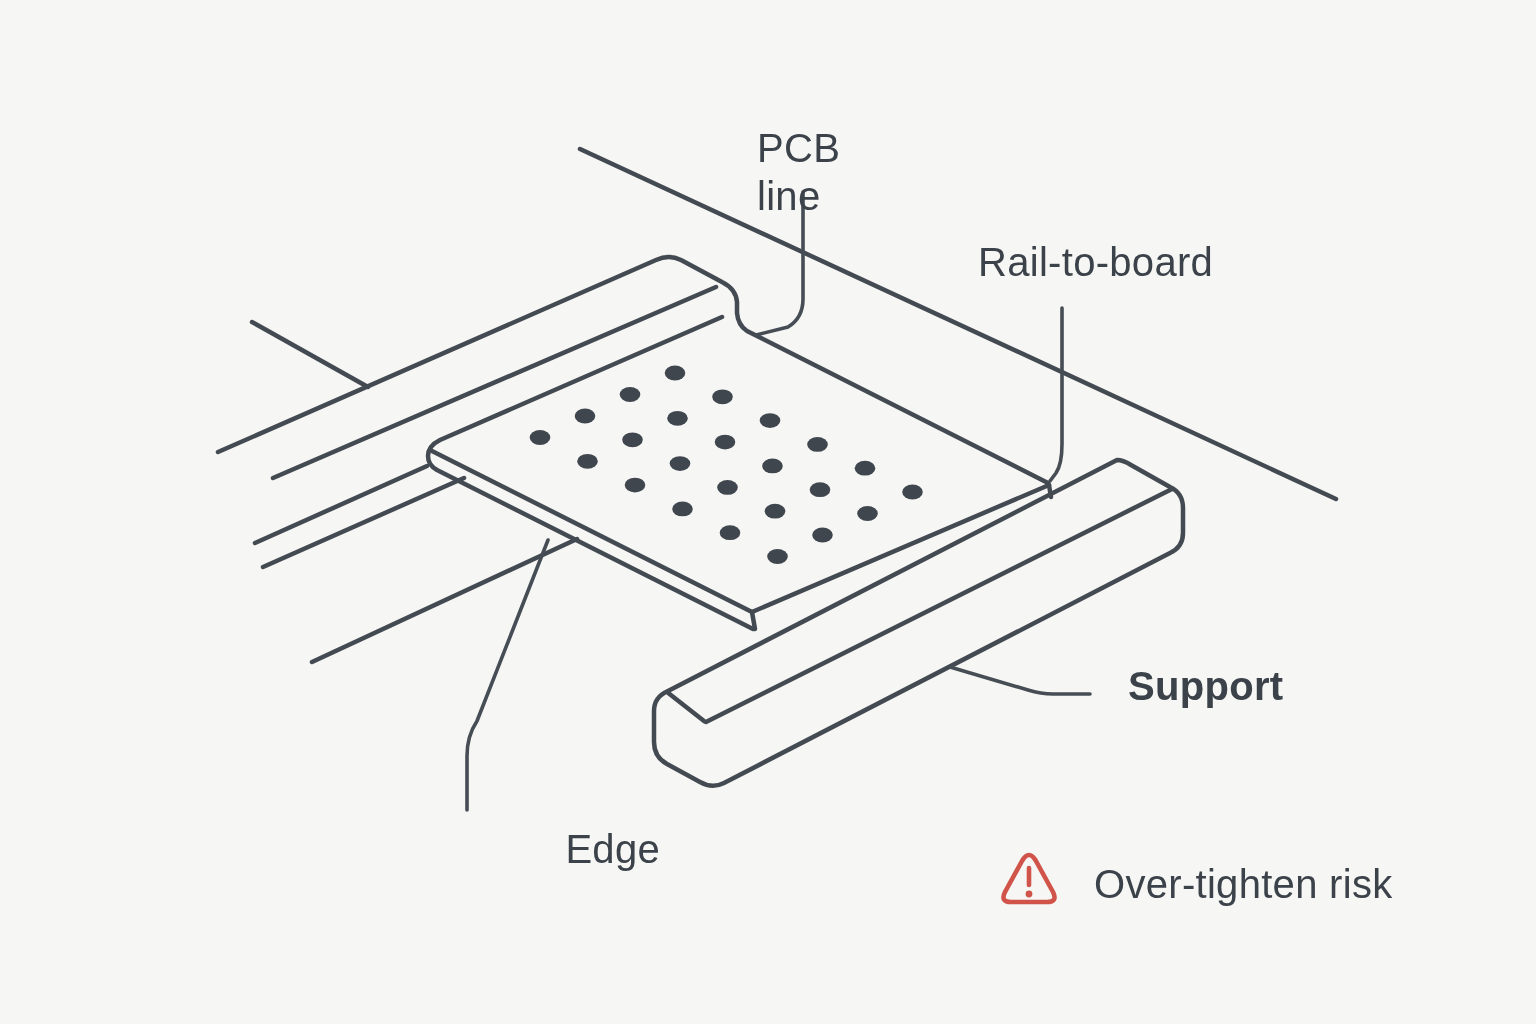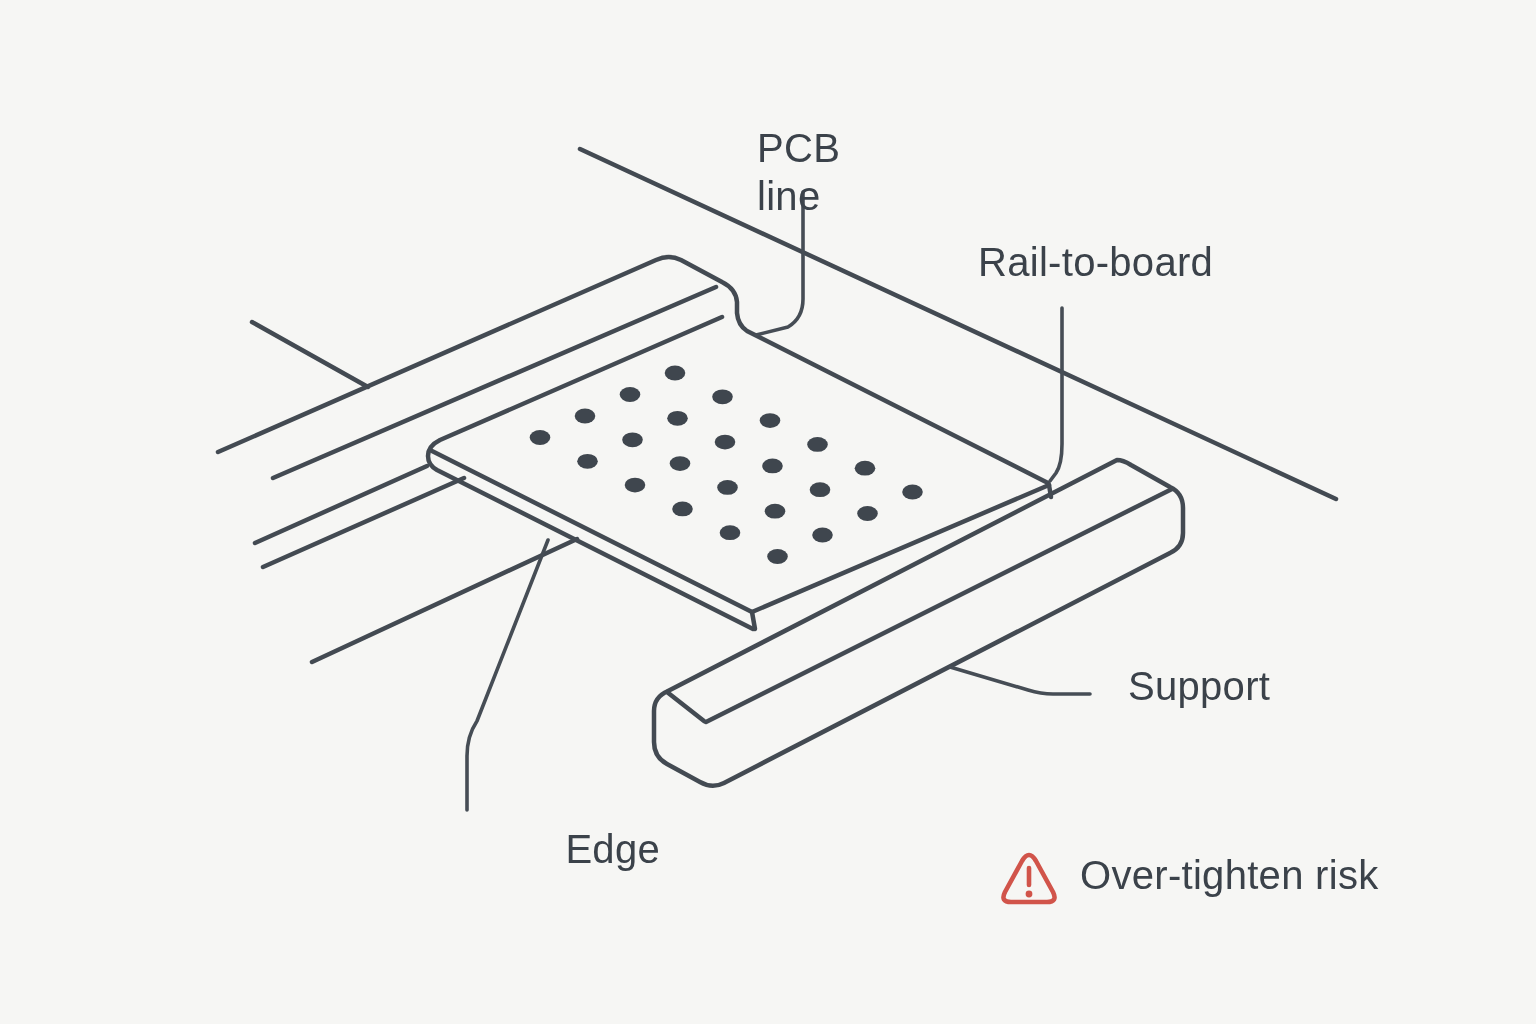--- a/index.html
+++ b/index.html
@@ -32,21 +32,21 @@
     color:#3b424a;
     font-size:40px;
     line-height:48px;
     letter-spacing:0.3px;
     white-space:nowrap;
   }
   .label .ln{display:block;}
   .label-edge{text-align:right;width:320px;white-space:nowrap;}
   .overtighten-row{
     position:absolute;left:996px;top:842px;
-    display:flex;align-items:center;gap:18px;
+    display:flex;align-items:flex-end;gap:32px;
   }
 </style>
 </head>
 <body>
 
 <div class="stage">
 
   <svg class="diagram" width="1536" height="1024" viewBox="0 0 1536 1024">
 
     <path class="stroke" d="M 580,149 L 1336,499"></path>
@@ -102,21 +102,21 @@
 
   <div class="label" style="left:757px;top:84px;margin-top:40px;">
     <span class="ln">PCB</span>
     <span class="ln">line</span>
   </div>
 
   <div class="label" style="left:978px;top:204px;margin-top:34px;">
     <span class="ln">Rail-to-board</span>
   </div>
 
-  <div class="label" style="left:1128px;top:662px;">
+  <div class="label" style="left:1128px;top:662px;font-weight:bold;">
     <span class="ln">Support</span>
   </div>
 
   <div class="label label-edge" style="left:340px;top:825px;">
     <span class="ln">Edge</span>
   </div>
 
   <div class="overtighten-row">
     <svg width="66" height="66" viewBox="0 0 66 66">
       <path class="warn-stroke" d="M 26,19 L 9,50 Q 4,60 15,60 L 51,60 Q 62,60 57,50 L 40,19 Q 33,7 26,19 Z"></path>

